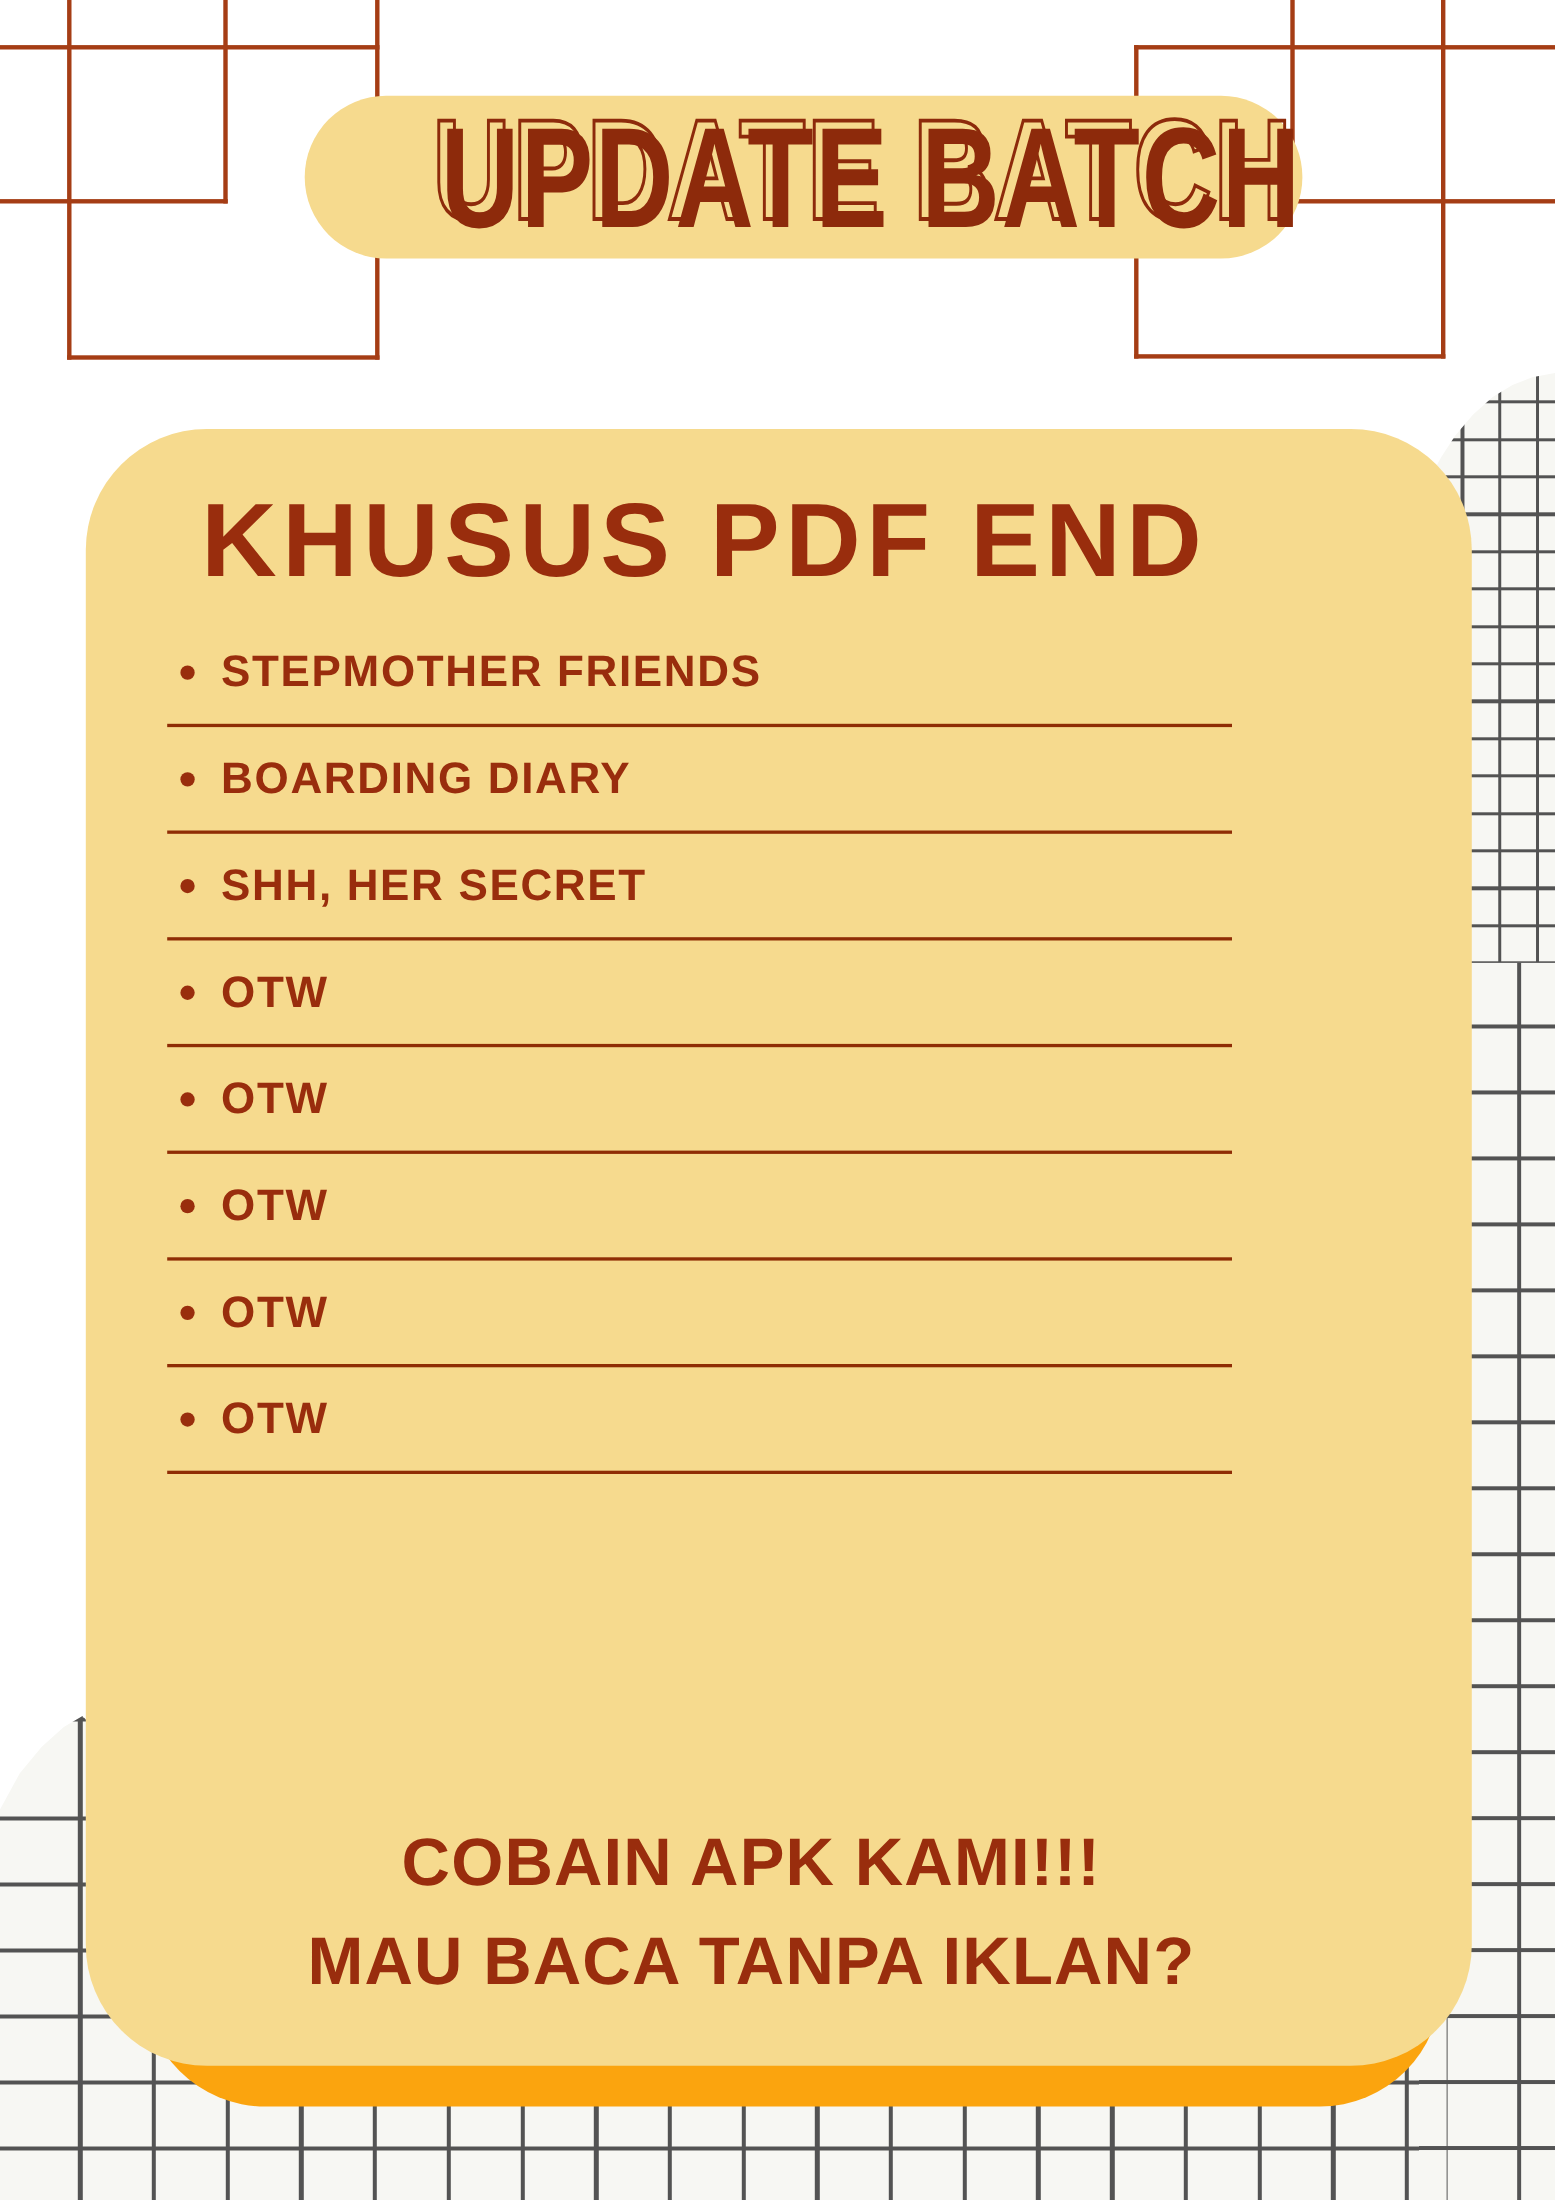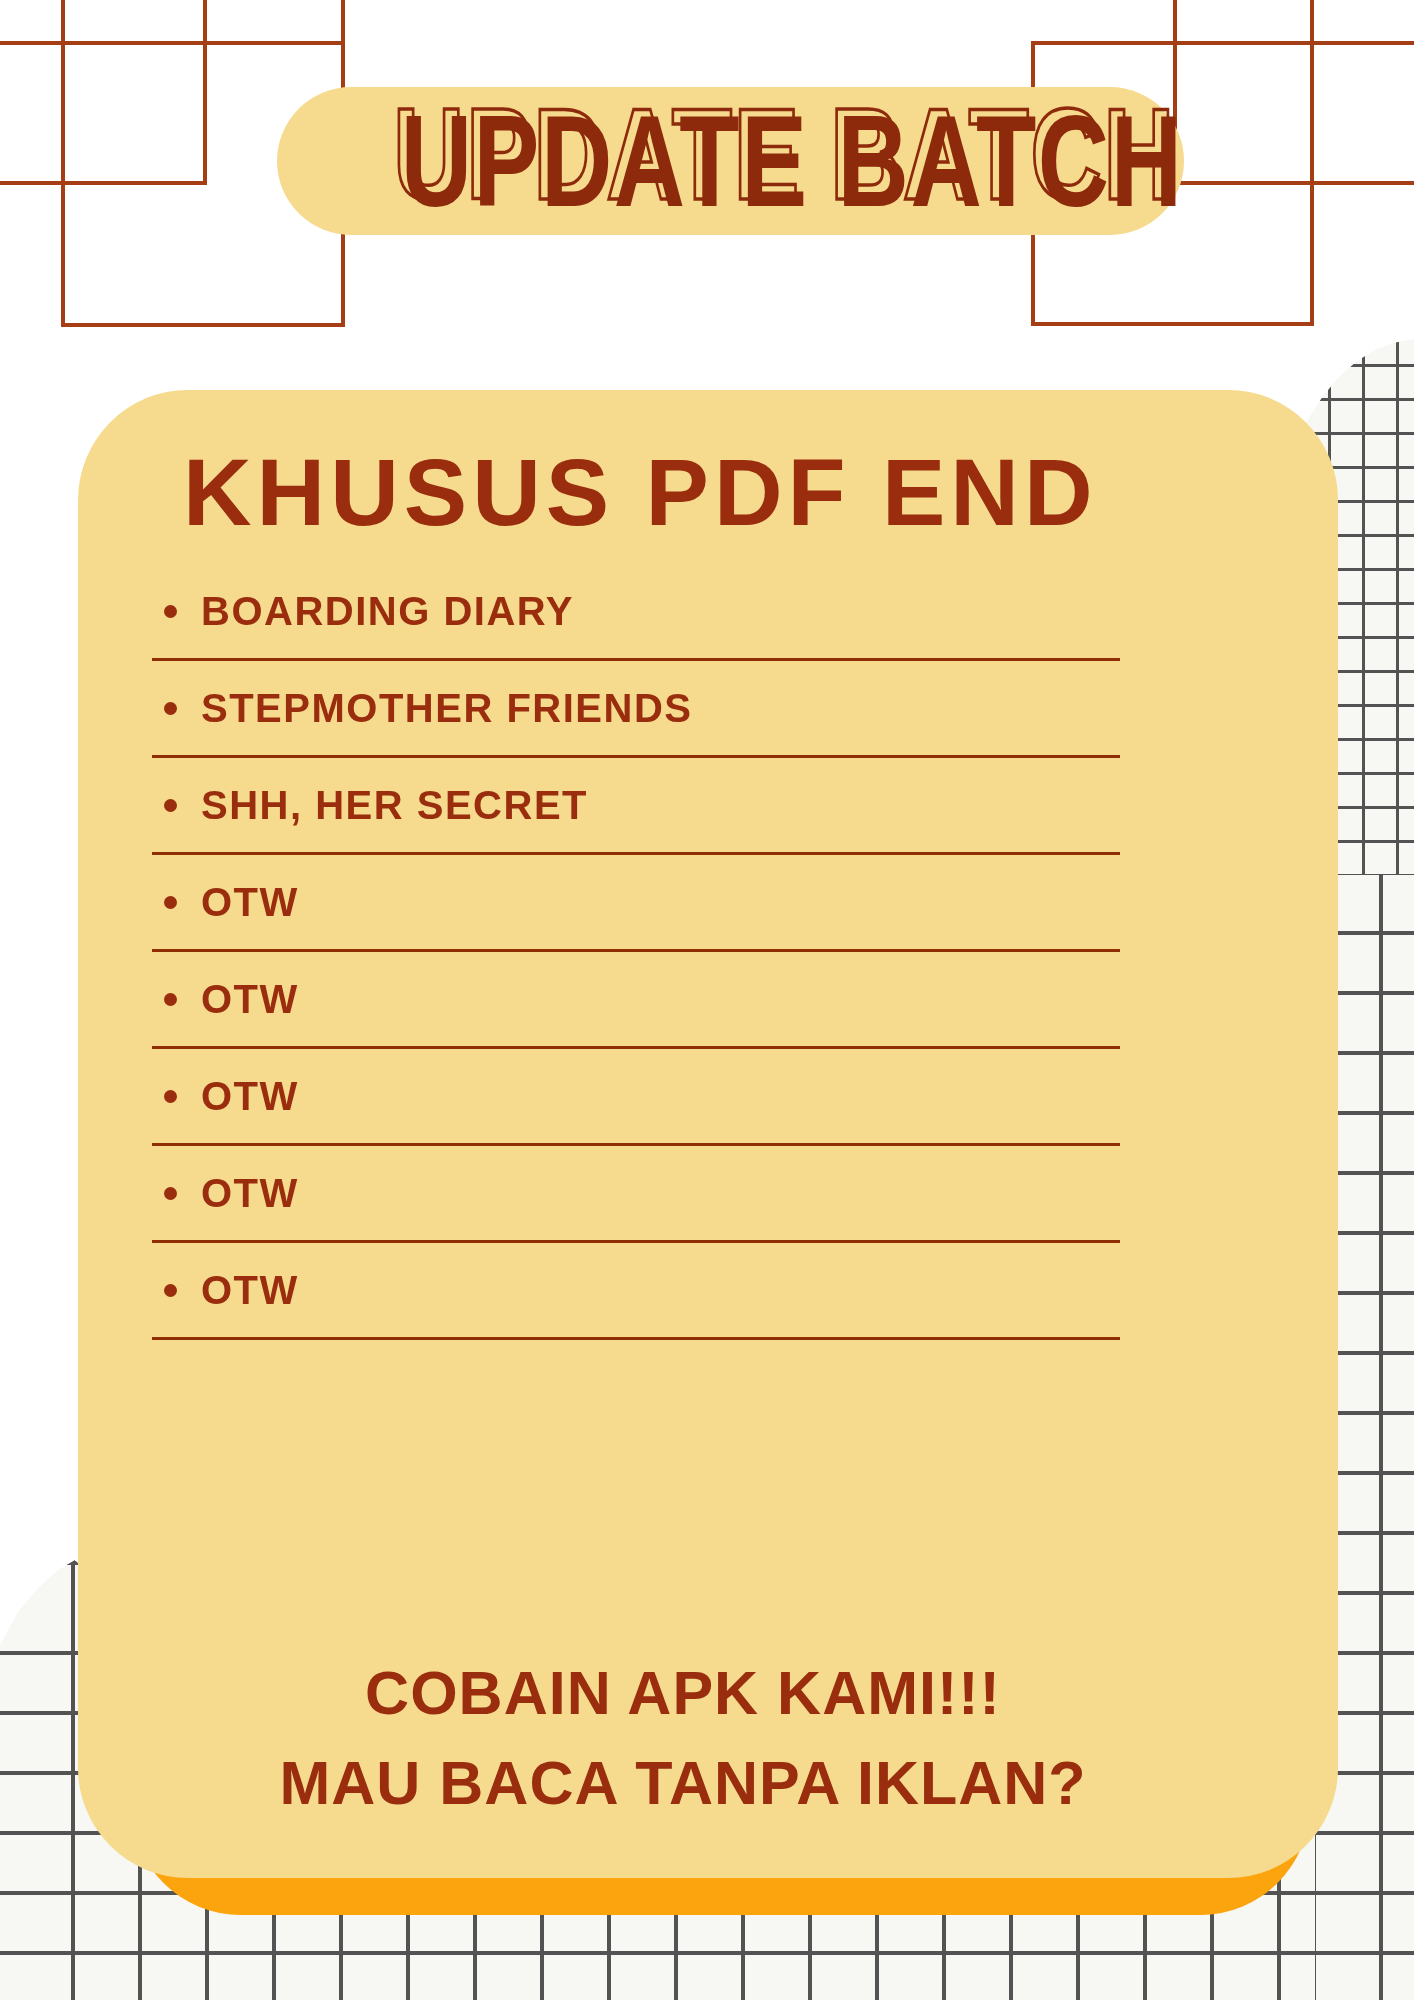--- a/index.html
+++ b/index.html
@@ -142,25 +142,25 @@
 </div>
 
 <div id="card-orange"></div>
 
 <div id="card-yellow">
   <div class="card-heading">KHUSUS PDF END</div>
 
   <ul class="update-list">
     <li>
       <span class="bullet"></span>
-      <span class="item-label">BOARDING DIARY</span>
+      <span class="item-label">STEPMOTHER FRIENDS</span>
     </li>
     <li>
       <span class="bullet"></span>
-      <span class="item-label">STEPMOTHER FRIENDS</span>
+      <span class="item-label">BOARDING DIARY</span>
     </li>
     <li>
       <span class="bullet"></span>
       <span class="item-label">SHH, HER SECRET</span>
     </li>
     <li>
       <span class="bullet"></span>
       <span class="item-label">OTW</span>
     </li>
     <li>

